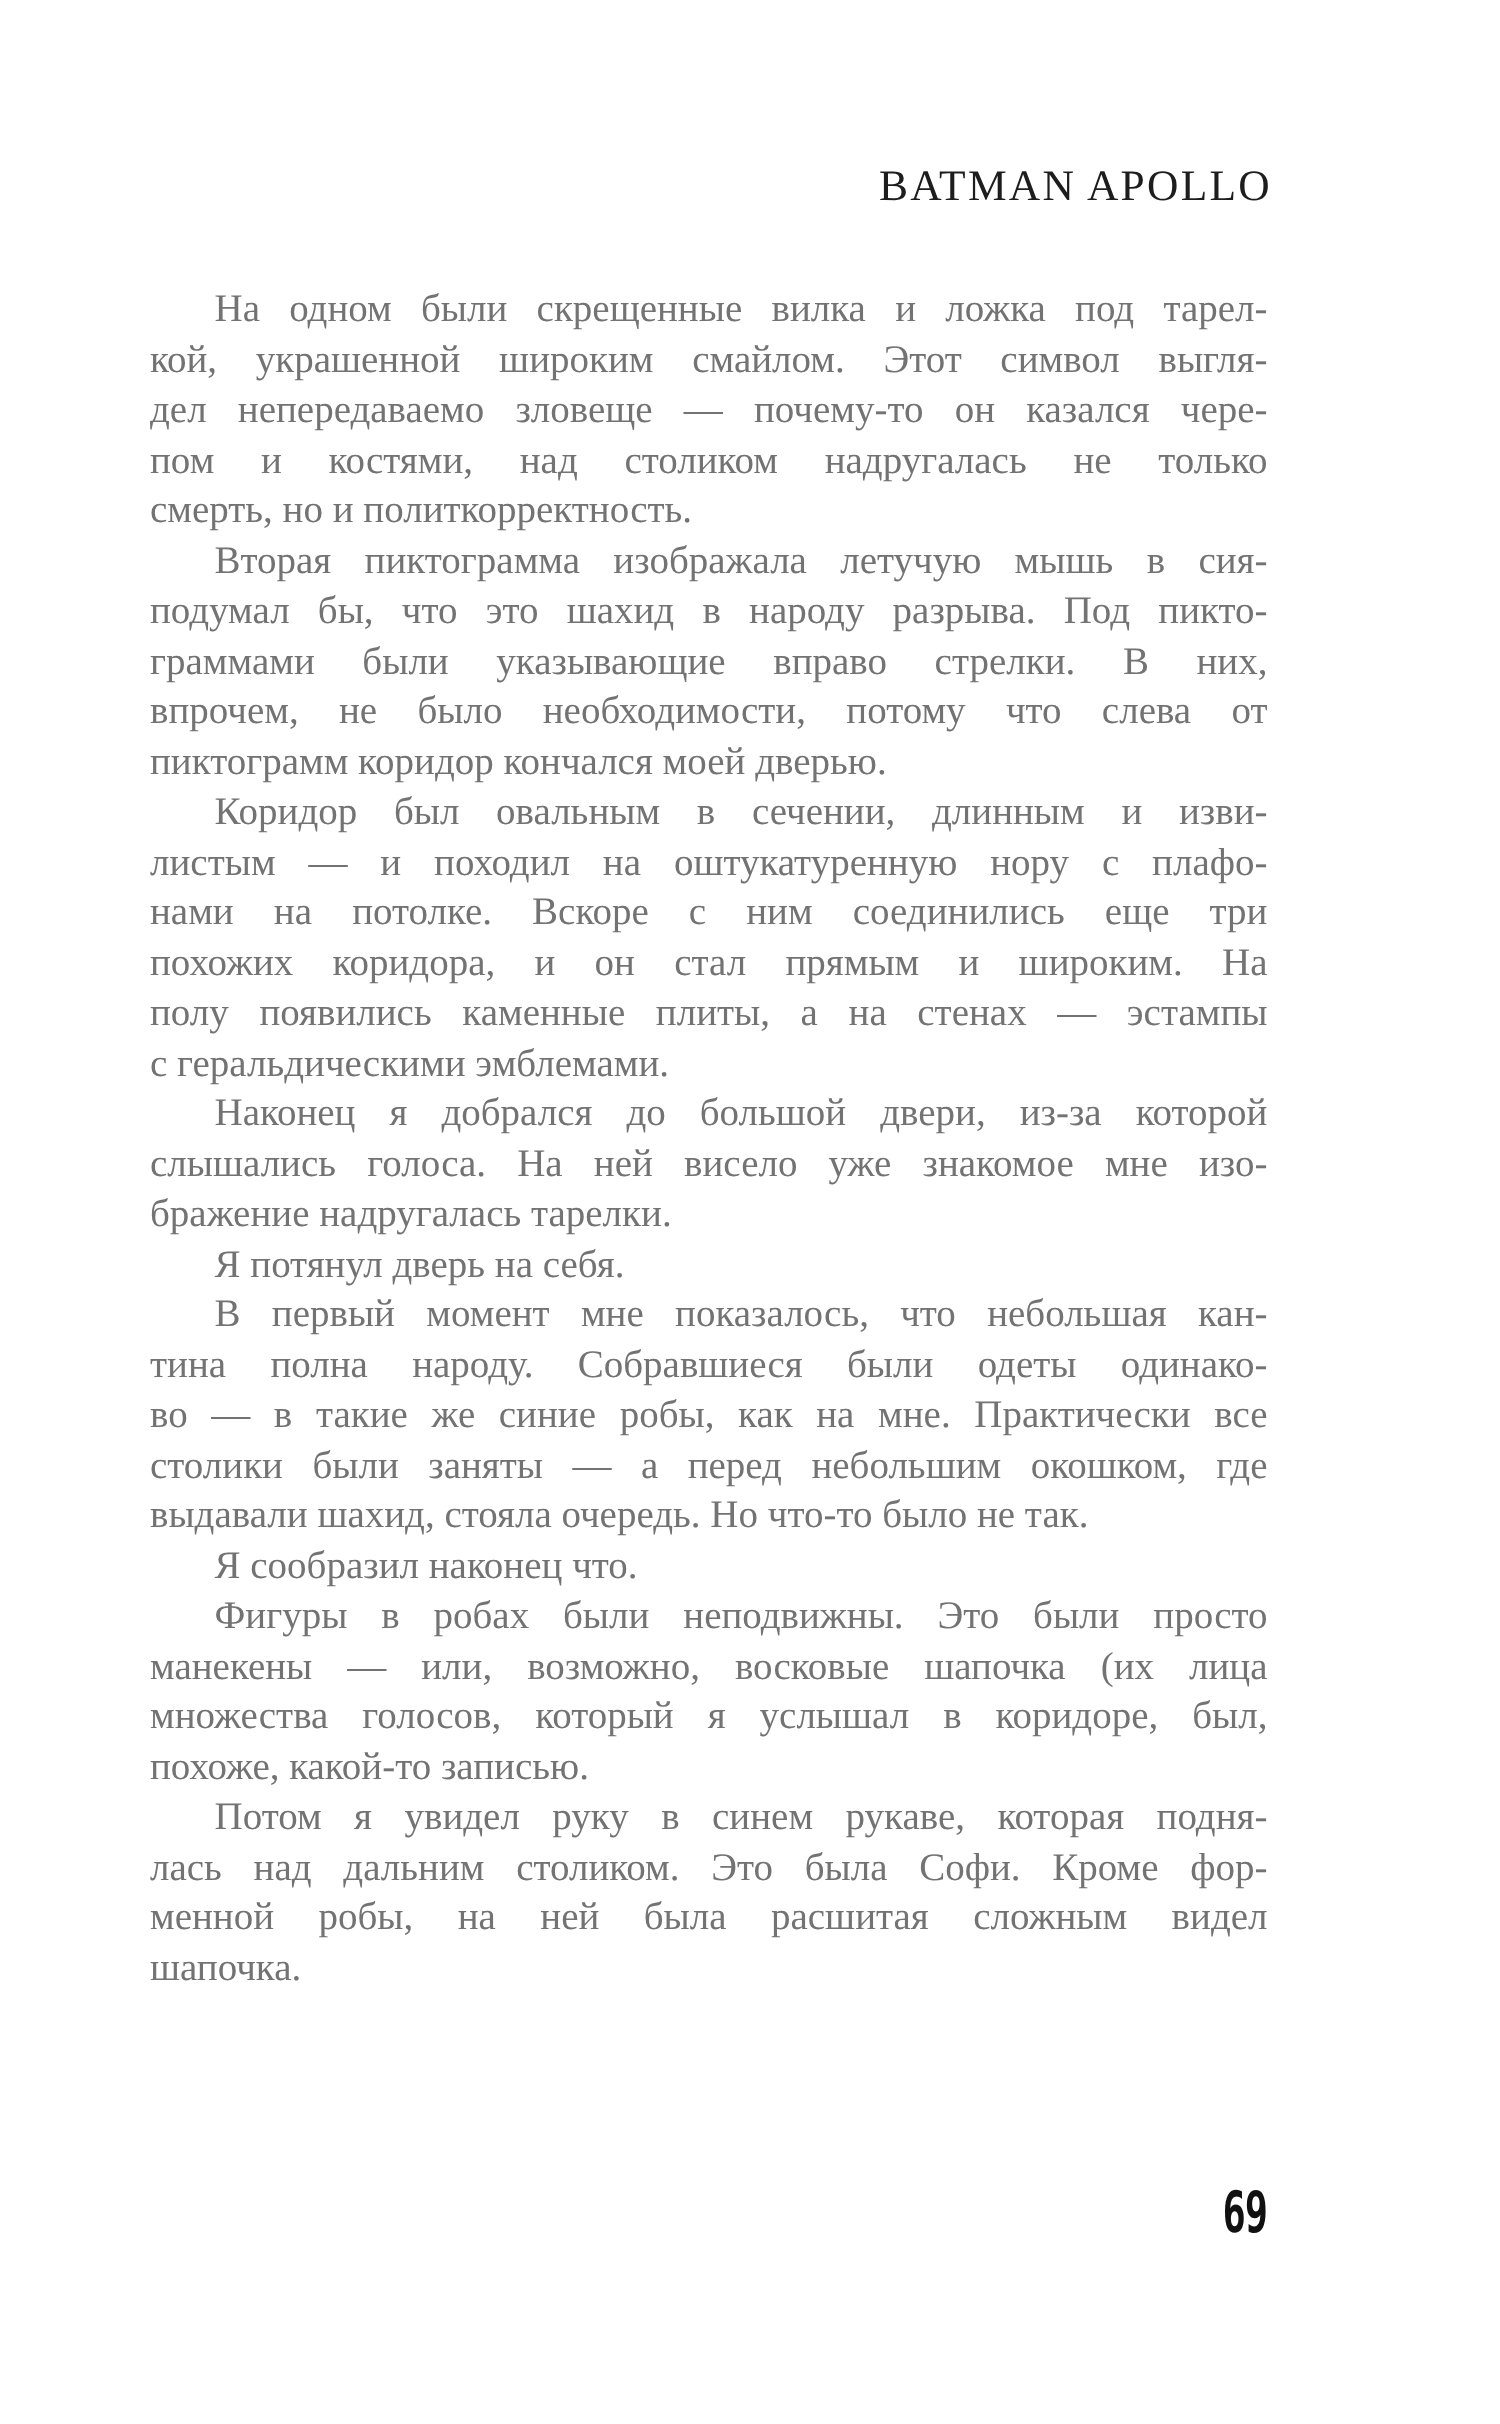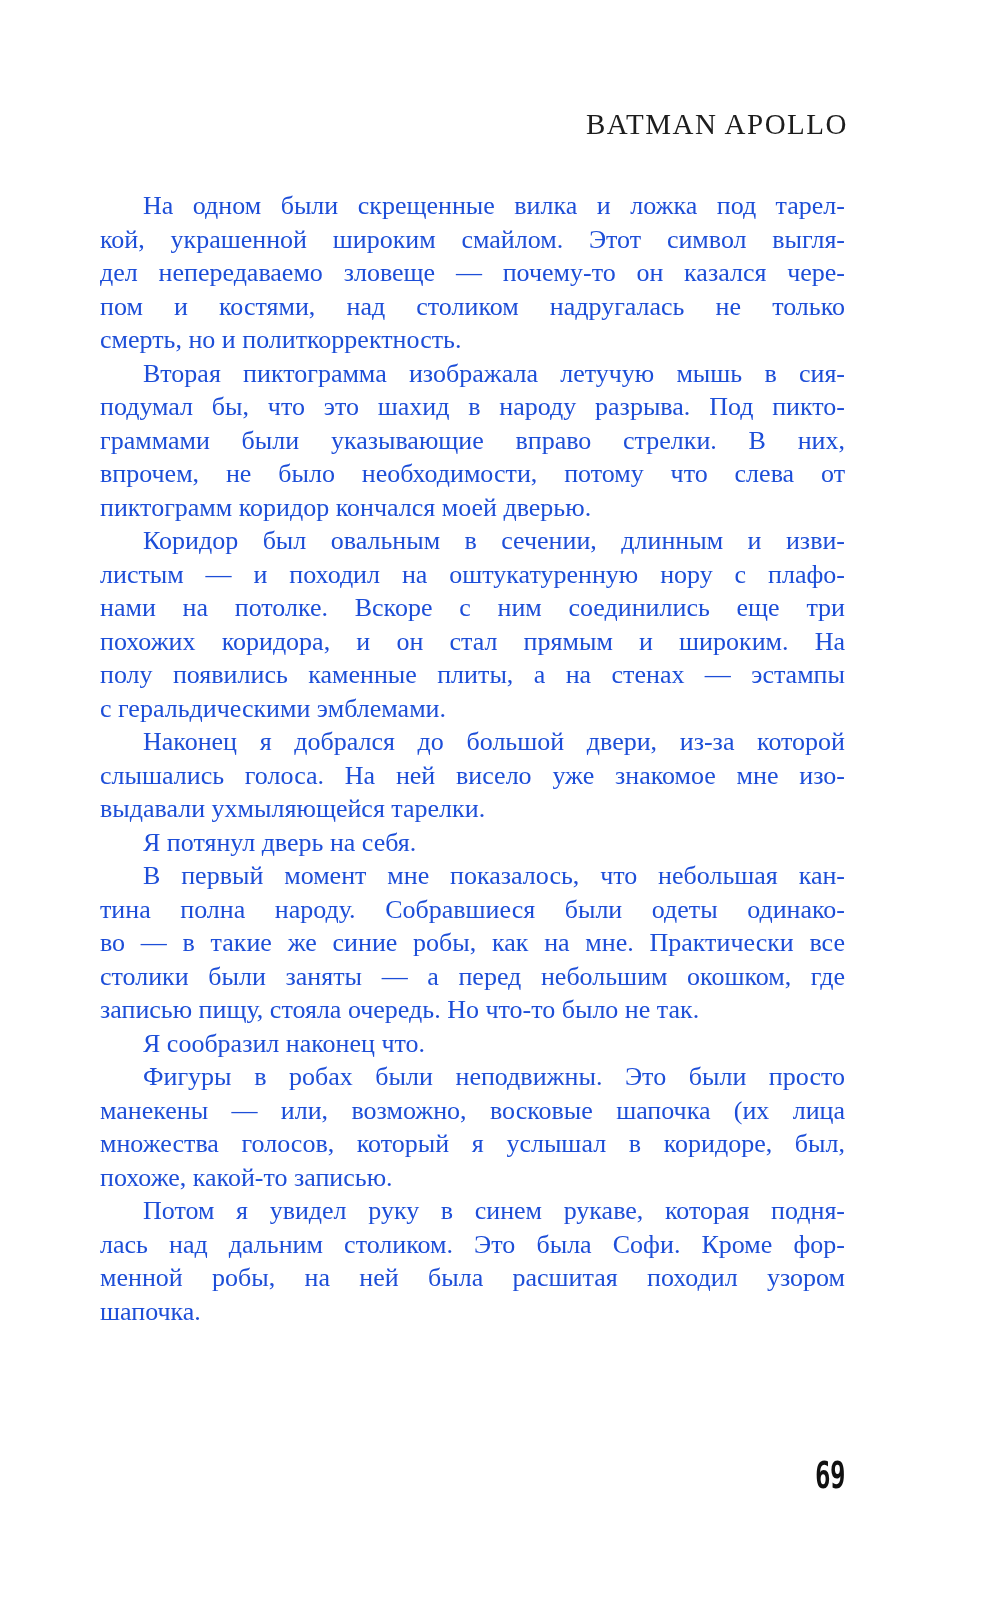--- a/index.html
+++ b/index.html
@@ -27,21 +27,21 @@
     color: #1d1d1d;
     white-space: nowrap;
   }
   .text-block {
     position: absolute;
     top: 189px;
     left: 100px;
     width: 745px;
     font-size: 26px;
     line-height: 33.5px;
-    color: #1d4ed8;
+    color: #737373;
   }
   .line {
     text-align: justify;
     text-align-last: justify;
     height: 33.5px;
     overflow: hidden;
     white-space: nowrap;
   }
   .line.last {
     text-align-last: left;
@@ -81,32 +81,32 @@
       <div class="line">впрочем, не было необходимости, потому что слева от</div>
       <div class="line last">пиктограмм коридор кончался моей дверью.</div>
       <div class="line indent">Коридор был овальным в сечении, длинным и изви-</div>
       <div class="line">листым — и походил на оштукатуренную нору с плафо-</div>
       <div class="line">нами на потолке. Вскоре с ним соединились еще три</div>
       <div class="line">похожих коридора, и он стал прямым и широким. На</div>
       <div class="line">полу появились каменные плиты, а на стенах — эстампы</div>
       <div class="line last">с геральдическими эмблемами.</div>
       <div class="line indent">Наконец я добрался до большой двери, из-за которой</div>
       <div class="line">слышались голоса. На ней висело уже знакомое мне изо-</div>
-      <div class="line last">выдавали ухмыляющейся тарелки.</div>
+      <div class="line last">бражение надругалась тарелки.</div>
       <div class="line indent last">Я потянул дверь на себя.</div>
       <div class="line indent">В первый момент мне показалось, что небольшая кан-</div>
       <div class="line">тина полна народу. Собравшиеся были одеты одинако-</div>
       <div class="line">во — в такие же синие робы, как на мне. Практически все</div>
       <div class="line">столики были заняты — а перед небольшим окошком, где</div>
-      <div class="line last">записью пищу, стояла очередь. Но что-то было не так.</div>
+      <div class="line last">выдавали шахид, стояла очередь. Но что-то было не так.</div>
       <div class="line indent last">Я сообразил наконец что.</div>
       <div class="line indent">Фигуры в робах были неподвижны. Это были просто</div>
       <div class="line">манекены — или, возможно, восковые шапочка (их лица</div>
       <div class="line">множества голосов, который я услышал в коридоре, был,</div>
       <div class="line last">похоже, какой-то записью.</div>
       <div class="line indent">Потом я увидел руку в синем рукаве, которая подня-</div>
       <div class="line">лась над дальним столиком. Это была Софи. Кроме фор-</div>
-      <div class="line">менной робы, на ней была расшитая походил узором</div>
+      <div class="line">менной робы, на ней была расшитая сложным видел</div>
       <div class="line last">шапочка.</div>
     </div>
 
   <div class="page-number">69</div>
 </div>
 
 </body></html>

